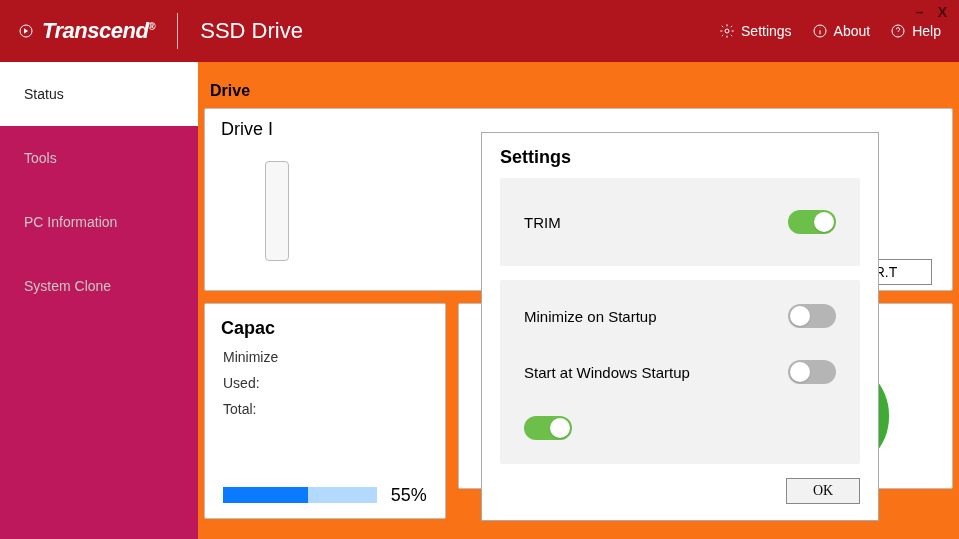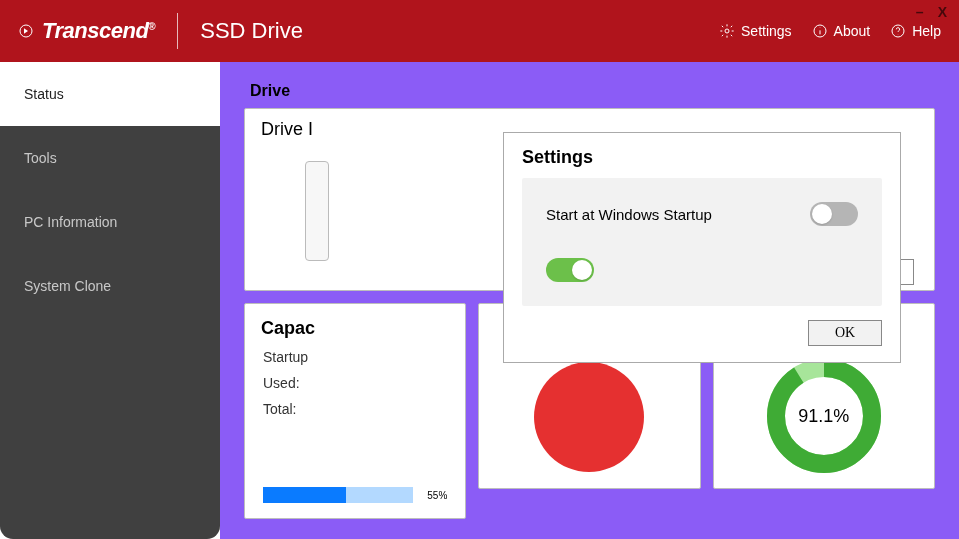--- a/index.html
+++ b/index.html
@@ -21,45 +21,45 @@
     .app-title { font-size: 22px; font-weight: normal; }
     .header-right { margin-left: auto; display: flex; align-items: center; gap: 20px; }
     .header-btn { display: flex; align-items: center; gap: 6px; font-size: 14px; cursor: pointer; }
     .header-icon { width: 16px; height: 16px; display: inline-flex; align-items: center; justify-content: center; }
     .header-icon svg { width: 16px; height: 16px; stroke: #fff; fill: none; stroke-width: 1.5; }
     .win-controls { position: absolute; top: 4px; right: 12px; display: flex; gap: 14px; font-size: 14px; color: rgba(0,0,0,0.6); }
     .win-controls span { cursor: pointer; font-weight: bold; }
 
     .body-area { display: flex; height: calc(539px - 62px); }
 
-    .sidebar { width: 220px; background: #404040; display: flex; flex-direction: column; border-radius: 13px; }
+    .sidebar { width: 198px; background: #be185d; display: flex; flex-direction: column; }
     .sidebar-item { padding: 24px 24px; color: #c8c8c8; font-size: 14px; cursor: pointer; }
     .sidebar-item.active { background: #fff; color: #222; }
 
-    .main { flex: 1; background: #8b5cf6; padding: 14px 24px; position: relative; }
+    .main { flex: 1; background: #f97316; padding: 14px 6px; position: relative; }
     .drive-label { font-size: 16px; font-weight: bold; margin: 6px 0 8px 6px; }
 
     .card { background: #fff; border: 1px solid #bdbdbd; border-radius: 2px; }
     .card-header { font-size: 18px; font-weight: bold; padding: 14px 16px 4px 16px; }
 
     .drive-info-card { height: 183px; margin-bottom: 12px; position: relative; padding-left: 16px; }
     .drive-info-title { font-size: 18px; font-weight: normal; padding-top: 10px; }
     .drive-info-row { font-size: 14px; color:#333; margin-top:28px; margin-left: 420px; }
     .smart-btn { position: absolute; right: 20px; top: 150px; width: 134px; height: 26px; background: #fff; border: 1px solid #888; text-align: center; font-size: 14px; line-height: 24px; cursor: pointer; }
     .ssd-icon { position: absolute; left: 60px; top: 52px; width: 24px; height: 100px; border: 1px solid #bbb; border-radius: 4px; background: #f7f7f7; }
 
     .row2 { display: flex; gap: 12px; }
     .capacity-card { flex: 1; height: 216px; position: relative; }
     .capacity-body { padding: 6px 18px; font-size: 14px; color:#333; }
     .capacity-body div { margin-bottom: 10px; }
     .cap-bar-wrap { position: absolute; left: 18px; bottom: 12px; right: 18px; height: 22px; display: flex; align-items: center; }
     .cap-bar { height: 16px; display: flex; width: 170px; }
     .cap-used { background: #0a7bff; width: 55%; }
     .cap-free { background: #b3d9ff; width: 45%; }
-    .cap-pct { margin-left: 14px; font-size: 10px; }
+    .cap-pct { margin-left: 14px; font-size: 18px; }
 
     .health-card { flex: 1; height: 186px; position: relative; }
     .health-circle { width: 110px; height: 110px; border-radius: 50%; background: #e53030; position: absolute; left: 50%; top: 58px; transform: translateX(-50%); }
 
     .lifetime-card { flex: 1; height: 186px; position: relative; }
     .donut-wrap { position: absolute; left: 50%; top: 52px; transform: translateX(-50%); width: 120px; height: 120px; }
     .donut-wrap svg { width: 120px; height: 120px; transform: rotate(-90deg); }
     .donut-pct { position: absolute; top: 50%; left: 50%; transform: translate(-50%, -50%); font-size: 18px; font-weight: normal; }
 
     
@@ -166,21 +166,21 @@
       <div class="ssd-icon"></div>
       <div class="drive-info-row">0S</div>
       <div class="smart-btn">S.M.A.R.T</div>
     </div>
 
     <div class="row2">
 
       <div class="card capacity-card">
         <div class="card-header">Capac</div>
         <div class="capacity-body">
-          <div>Startup</div>
+          <div>Minimize</div>
           <div>Used:</div>
           <div>Total:</div>
         </div>
         <div class="cap-bar-wrap">
           <div class="cap-bar">
             <div class="cap-used"></div>
             <div class="cap-free"></div>
           </div>
           <div class="cap-pct">55%</div>
         </div>
@@ -199,22 +199,36 @@
           </svg>
           <div class="donut-pct">91.1%</div>
         </div>
       </div>
 
     </div>
 
     <div class="modal">
       <div class="modal-title">Settings</div>
 
-
       <div class="setting-group">
+        <div class="setting-row single">
+          <span>TRIM</span>
+          <div class="toggle on">
+              <div class="knob"></div>
+            </div>
+        </div>
+      </div>
+
+      <div class="setting-group">
+        <div class="setting-row">
+          <span>Minimize on Startup</span>
+          <div class="toggle off">
+              <div class="knob"></div>
+            </div>
+        </div>
         <div class="setting-row">
           <span>Start at Windows Startup</span>
           <div class="toggle off">
               <div class="knob"></div>
             </div>
         </div>
         <div class="setting-row">
           <div class="toggle on">
               <div class="knob"></div>
             </div>

